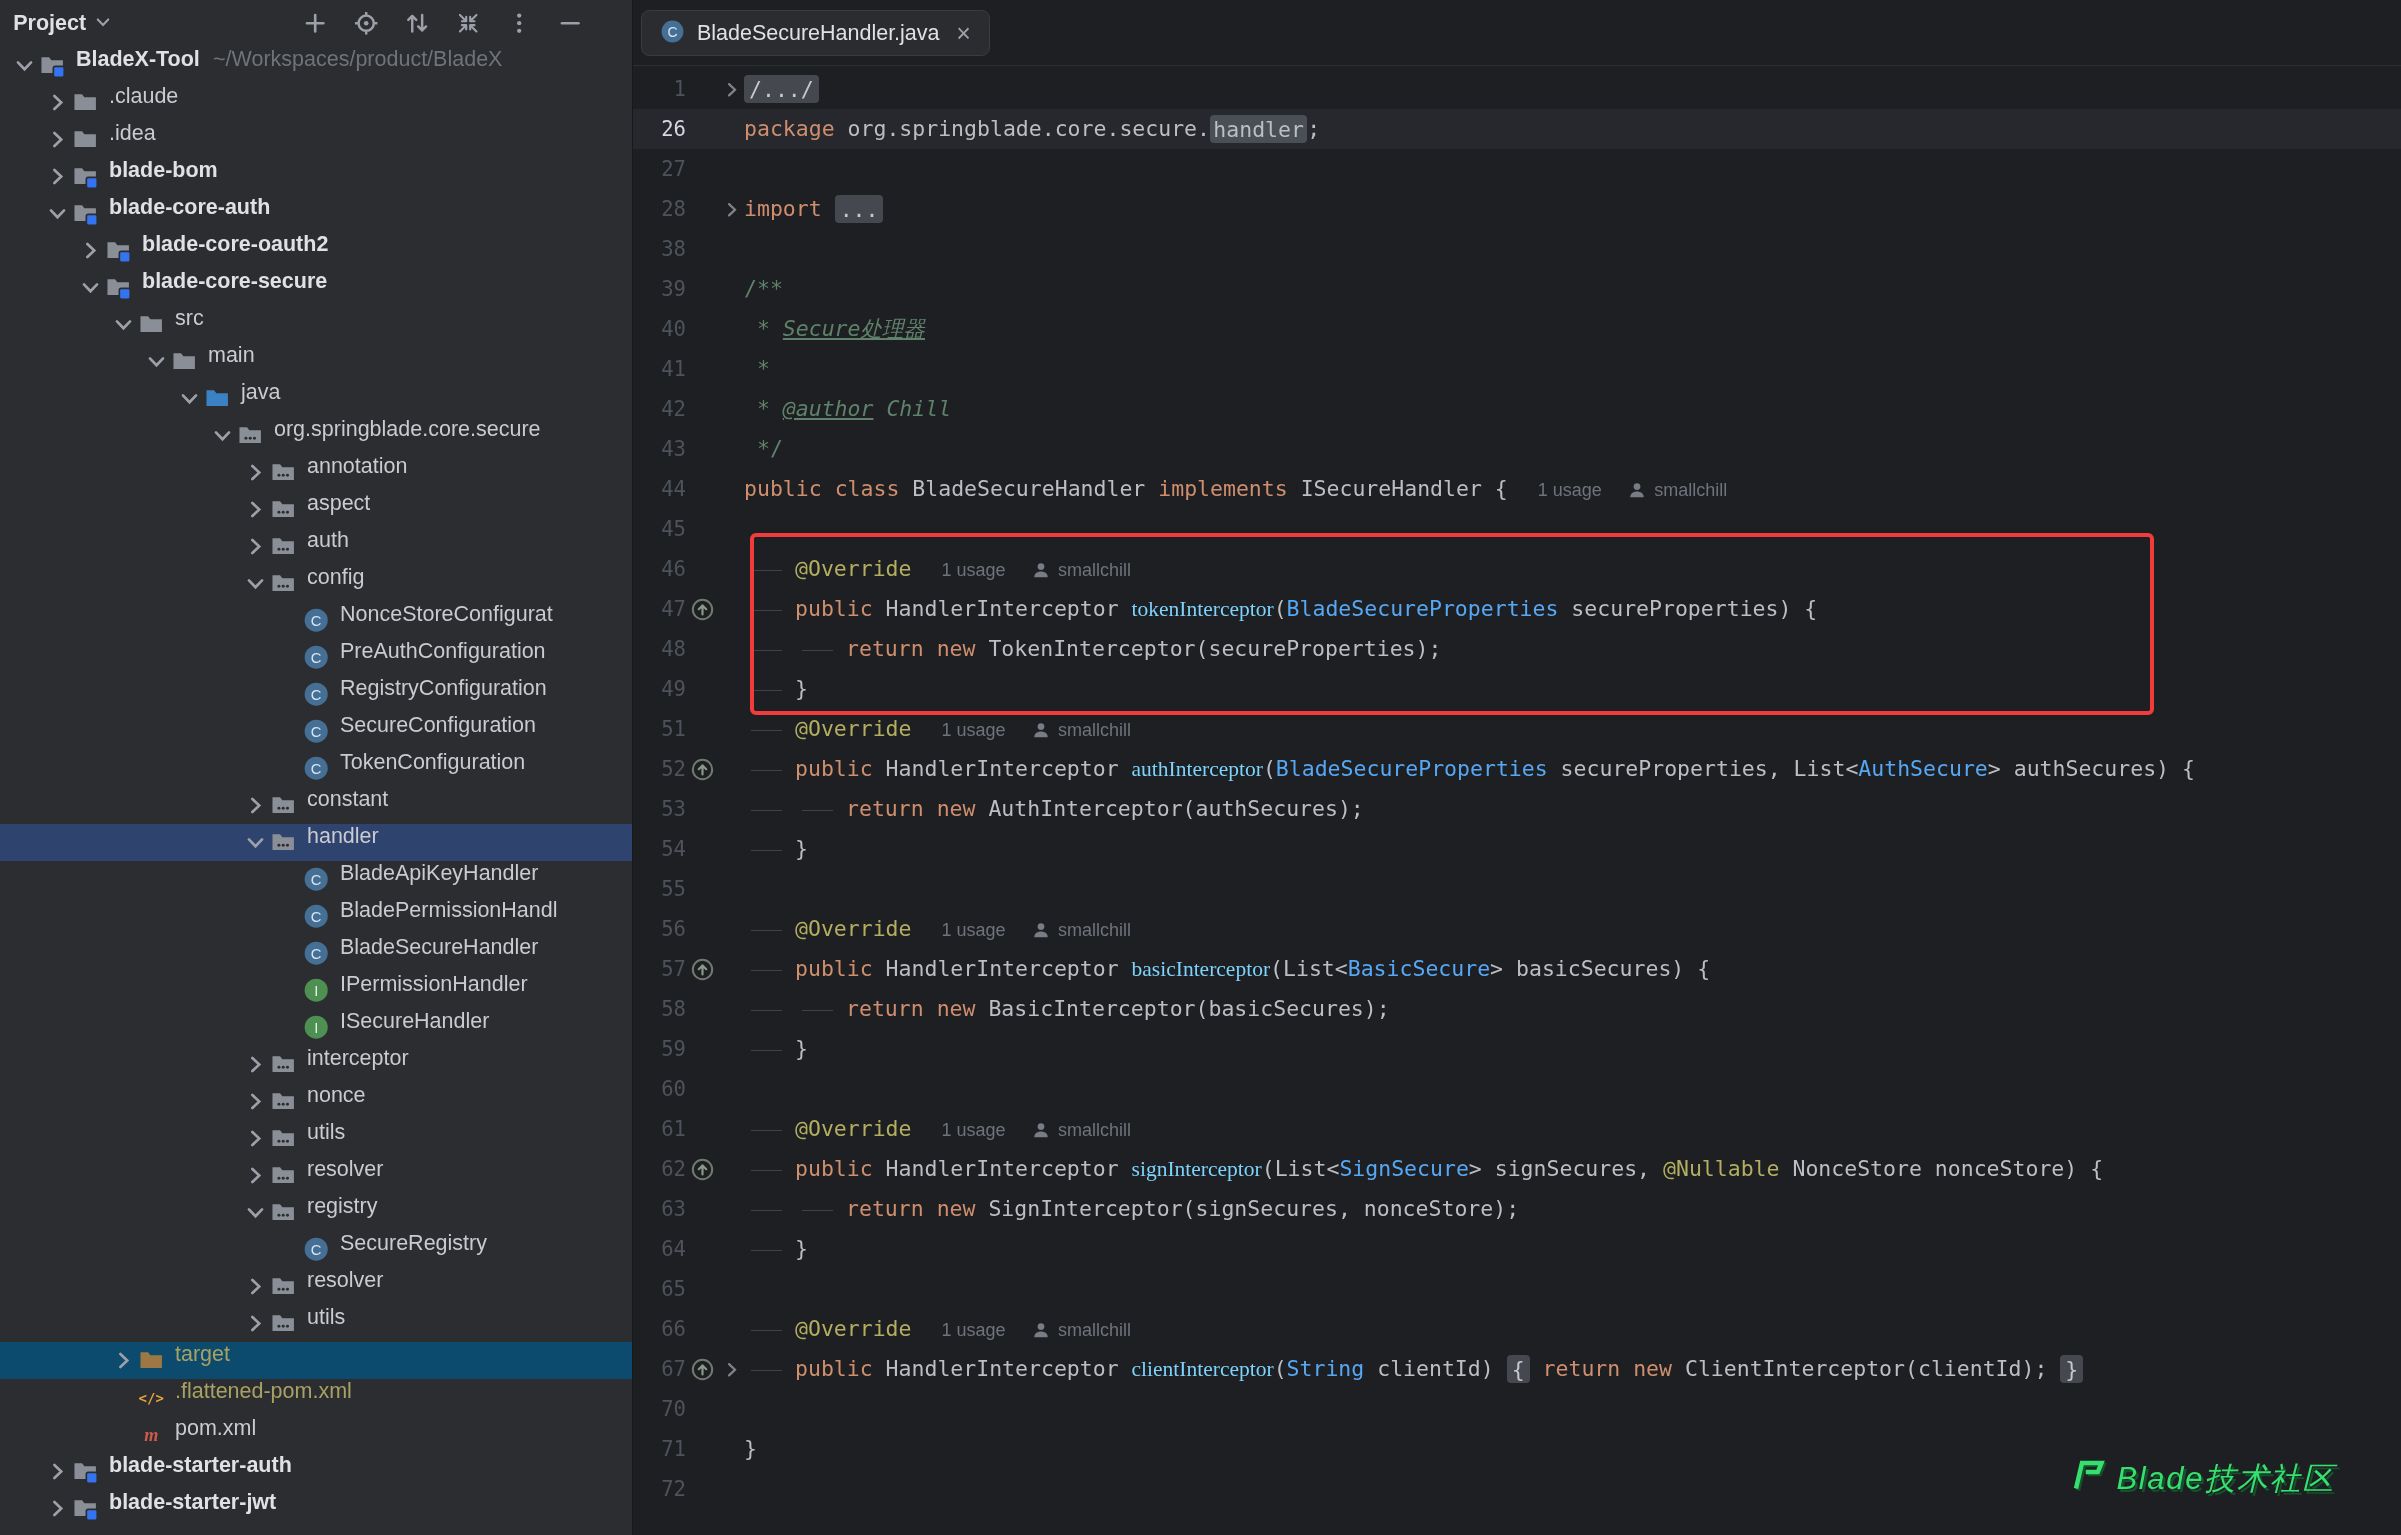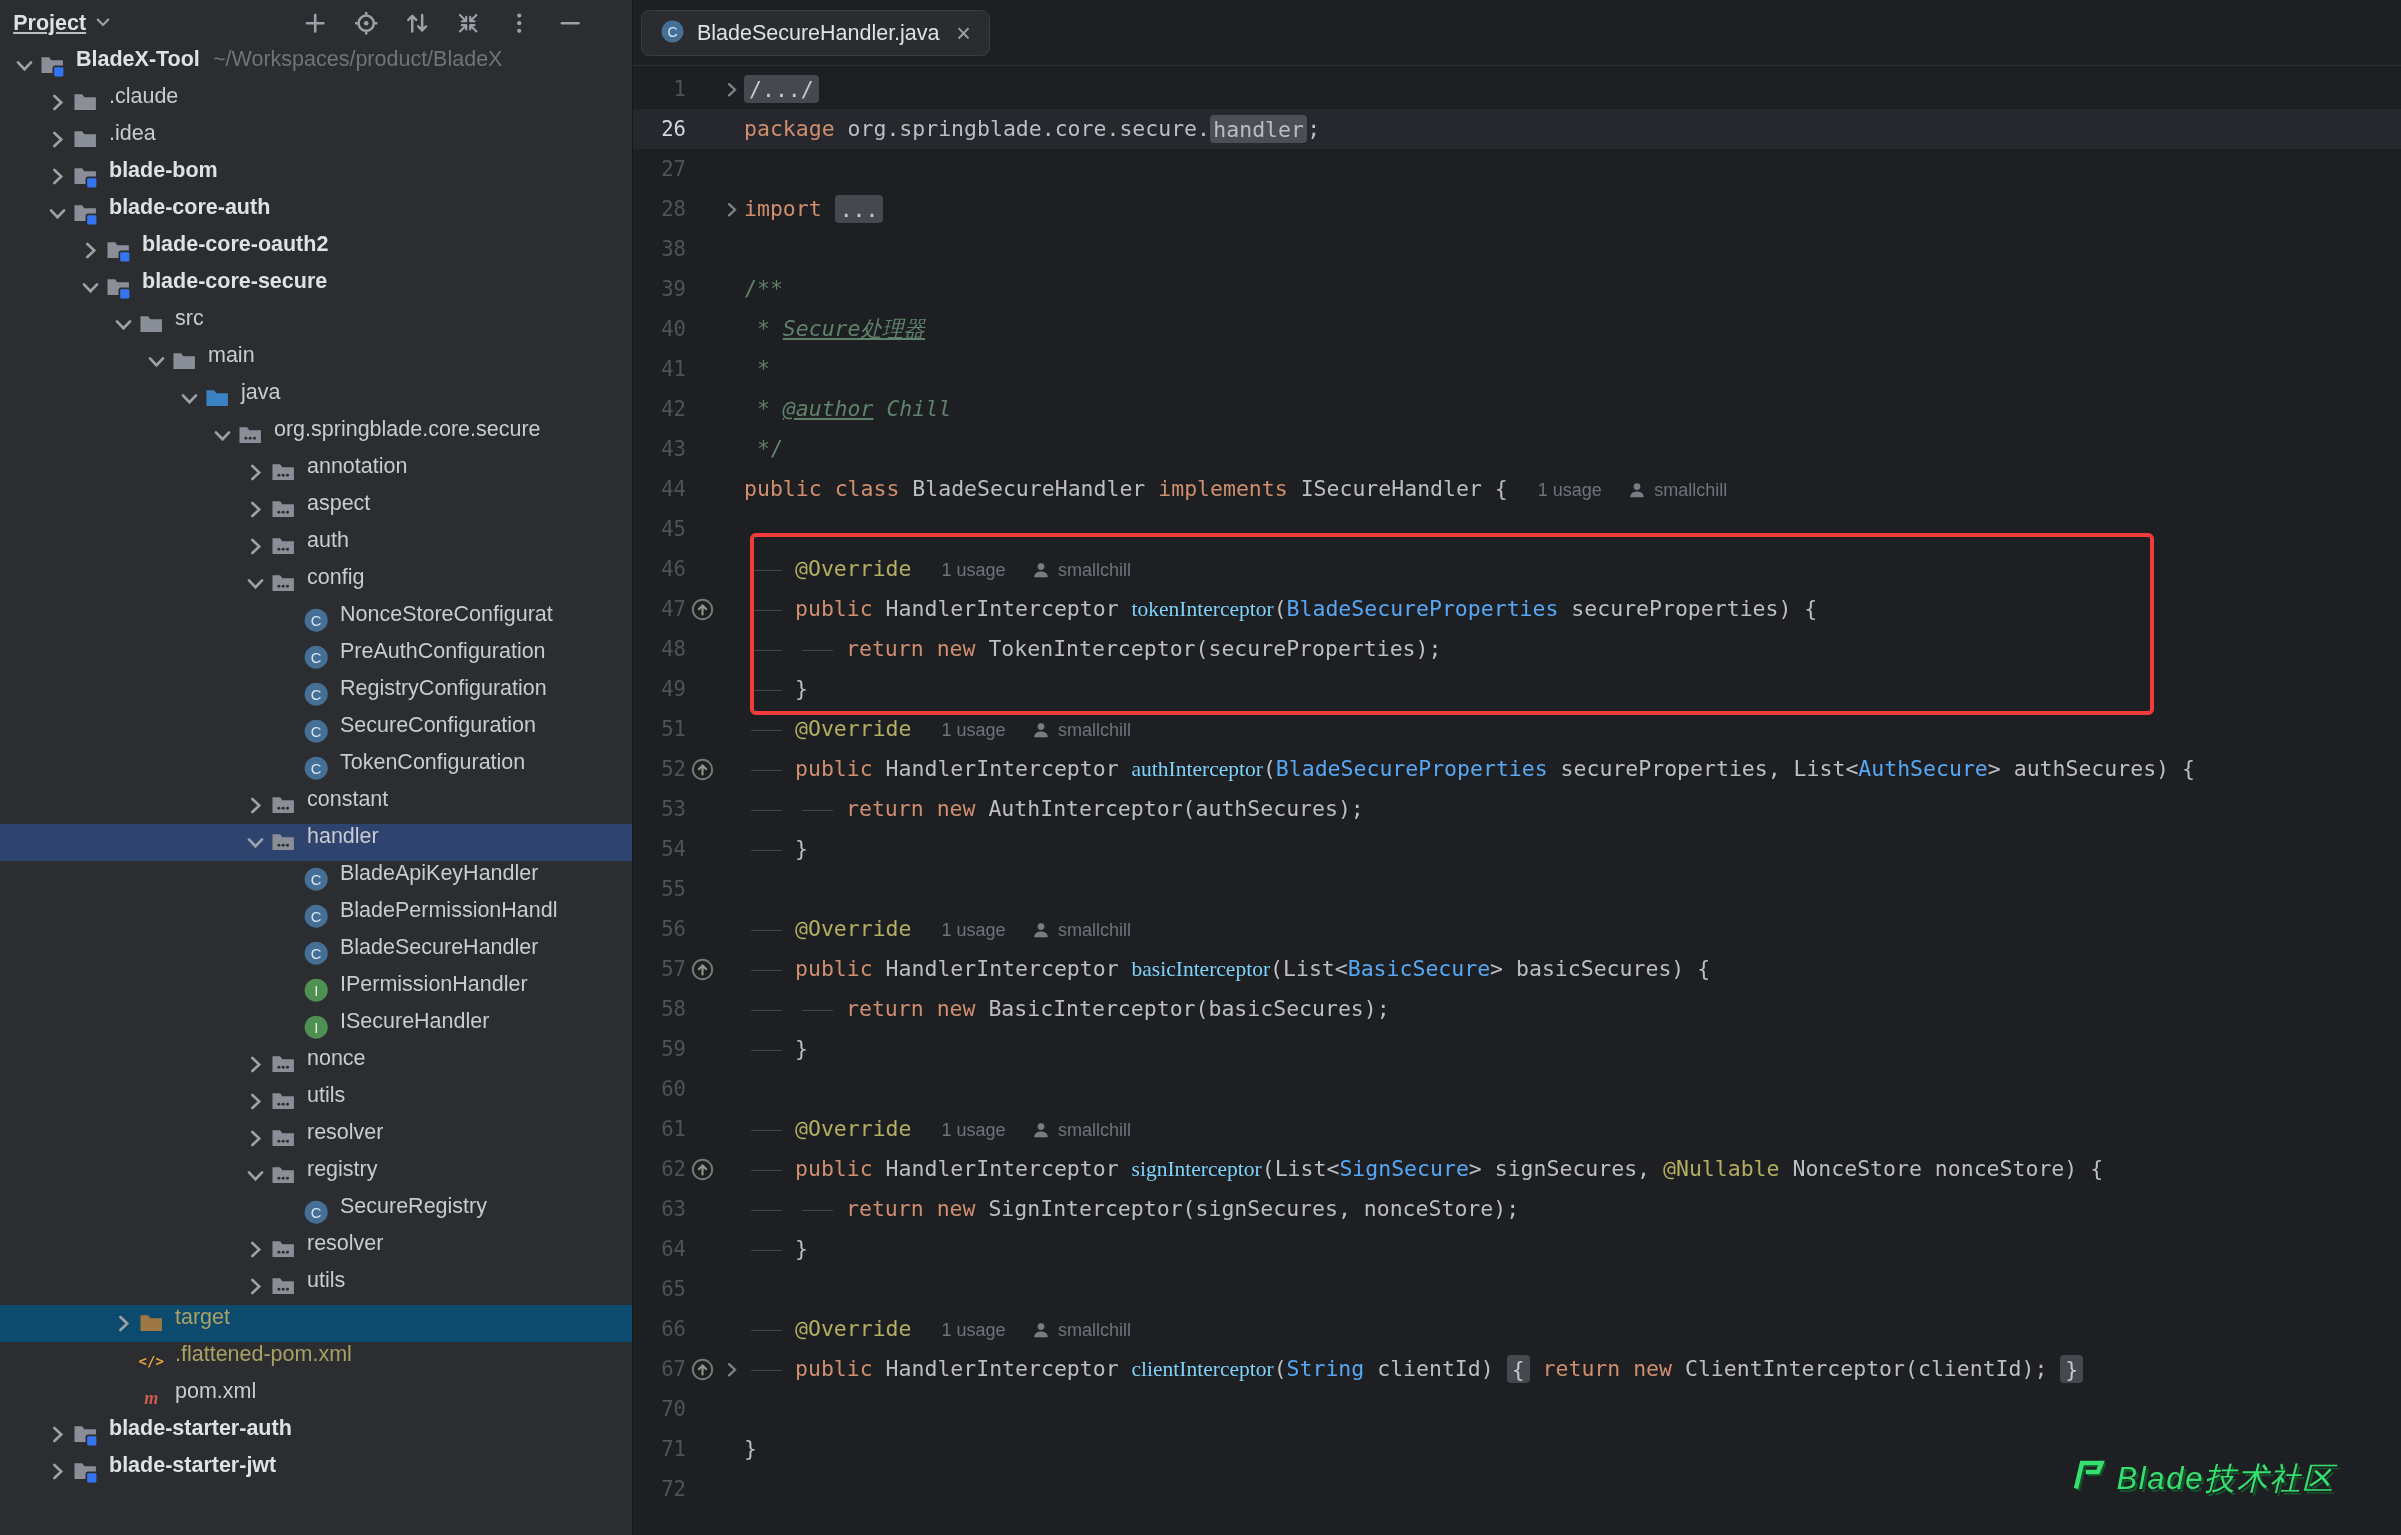--- a/index.html
+++ b/index.html
@@ -11,21 +11,21 @@
   }
 
   
   .project-panel {
     position:absolute; left:0; top:0; width:633px; height:1536px;
     background:#2b2d30; border-right:0.8px solid #17181a; overflow:hidden;
   }
   .panel-header {
     height:47px; display:flex; align-items:center; padding:0 25px 0 13.2px;
   }
-  .proj-select { display:flex; align-items:center; gap:6.6px; cursor:pointer;text-decoration:underline; }
+  .proj-select { display:flex; align-items:center; gap:6.6px; cursor:pointer; }
   .panel-title { color:#dfe1e5; font-size:21.5px; font-weight:600; }
   .hdr-chev svg { width:20px; height:20px; }
   .panel-toolbar { margin-left:auto; display:flex; align-items:center; gap:23px; padding-right:23px; }
   .tb-icon { width:28px; height:28px; display:flex; align-items:center; justify-content:center; }
   .tb-icon svg { width:26.4px; height:26.4px; }
 
   .tree { font-size:21.5px; }
   .tree-row {
     height:37px; display:flex; white-space:nowrap; overflow:hidden;
     color:#c9cbd0;
@@ -514,20 +514,37 @@
       <div class="tree-row">
         <span class="indent" style="width: 274px;"></span>
         <span class="chev"></span>
         <span class="titem-icon">
           <svg viewBox="0 0 16 16" style="font-size:26px">
             <circle cx="8" cy="8" r="7" fill="#4e8f52"></circle>
             <text x="8" y="11.4" text-anchor="middle" font-size="9" font-family="Liberation Sans, sans-serif" fill="#e2f3e2">I</text>
           </svg>
         </span>
         <span class="tlabel">ISecureHandler</span>
+      </div>
+      <div class="tree-row">
+        <span class="indent" style="width: 241px;"></span>
+        <span class="chev">
+          <svg viewBox="0 0 16 16">
+            <path d="M6 3.8 L10.4 8 L6 12.2" fill="none" stroke="#9da0a8" stroke-width="1.7" stroke-linecap="round"></path>
+          </svg>
+        </span>
+        <span class="titem-icon">
+          <svg viewBox="0 0 16 16">
+            <path d="M1.5 3.2 h4.6 l1.4 1.8 h7 v7.8 h-13 z" fill="#8a8e96"></path>
+            <circle cx="5.4" cy="9.8" r="0.9" fill="#2b2d30"></circle>
+            <circle cx="8" cy="9.8" r="0.9" fill="#2b2d30"></circle>
+            <circle cx="10.6" cy="9.8" r="0.9" fill="#2b2d30"></circle>
+          </svg>
+        </span>
+        <span class="tlabel">interceptor</span>
       </div>
       <div class="tree-row">
         <span class="indent" style="width: 241px;"></span>
         <span class="chev">
           <svg viewBox="0 0 16 16">
             <path d="M6 3.8 L10.4 8 L6 12.2" fill="none" stroke="#9da0a8" stroke-width="1.7" stroke-linecap="round"></path>
           </svg>
         </span>
         <span class="titem-icon">
           <svg viewBox="0 0 16 16">

